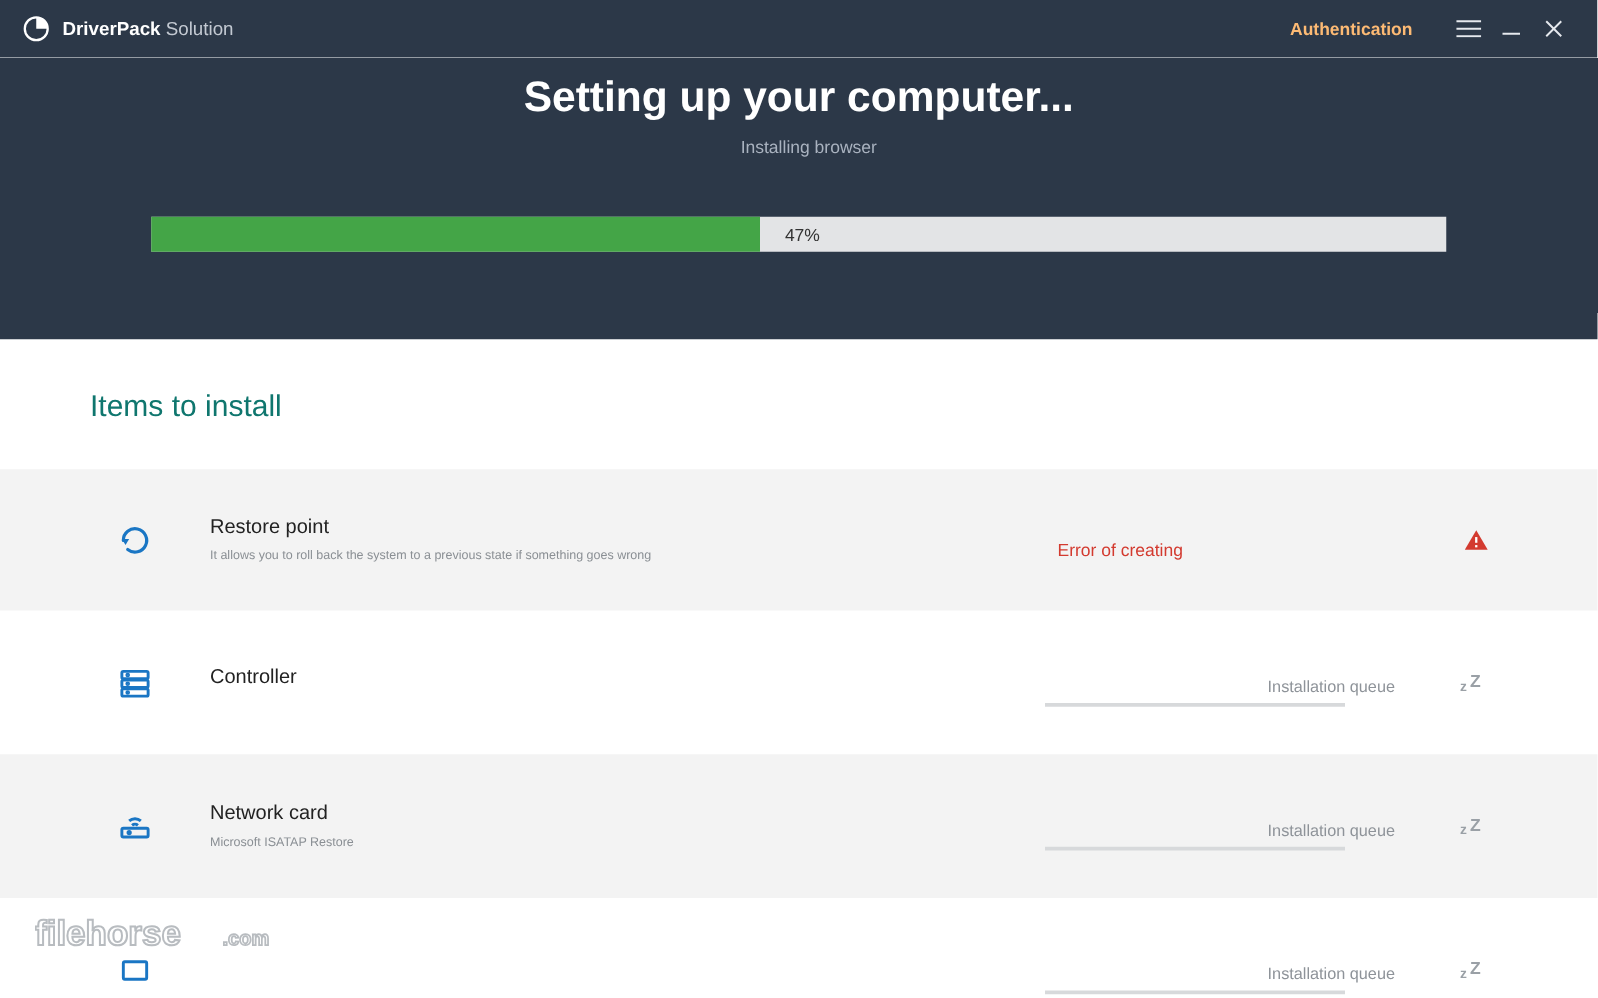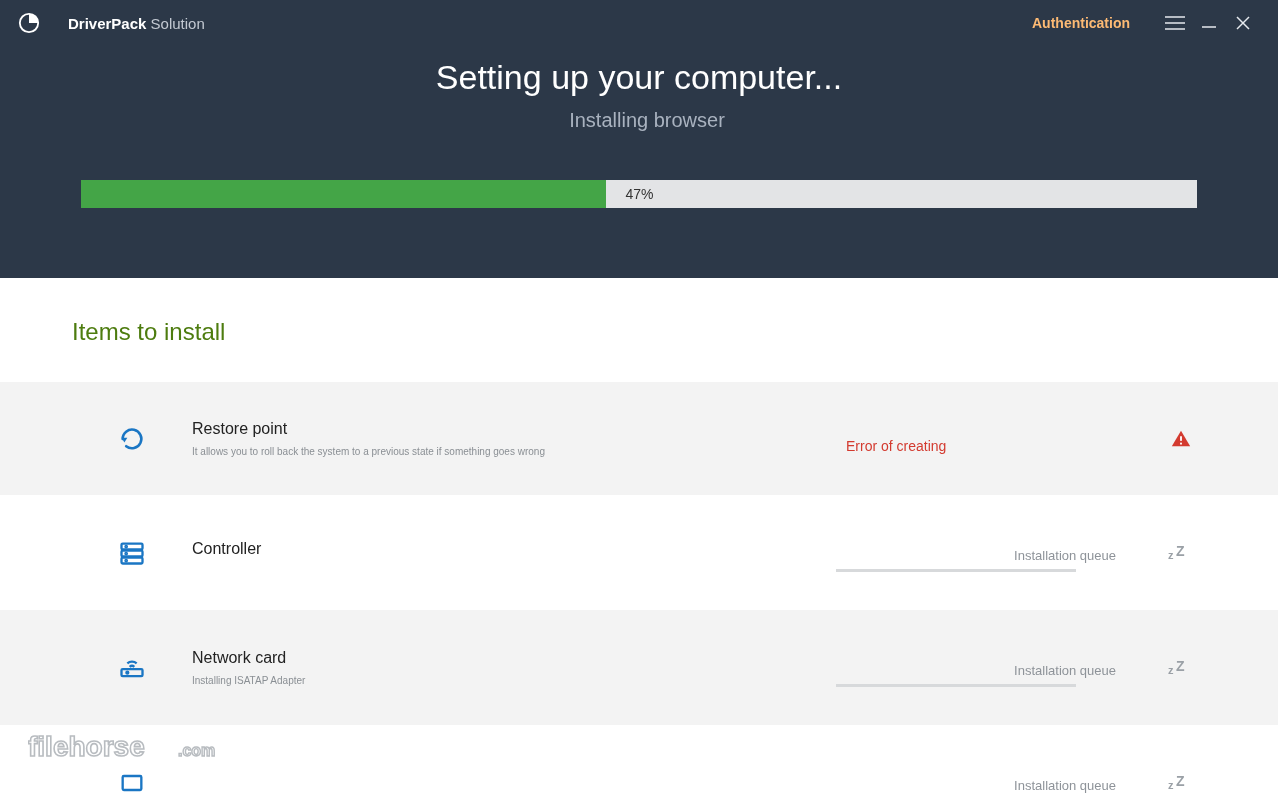--- a/index.html
+++ b/index.html
@@ -1,39 +1,39 @@
 <!DOCTYPE html>
 <html><head>
 <meta charset="utf-8">
 <style>
 * { margin: 0; padding: 0; box-sizing: border-box; }
 body { font-family: "Segoe UI", Arial, sans-serif; background: #fff; width: 1278px; height: 798px; overflow: hidden; position: relative; }
 
 .titlebar { background: #2c3848; height: 46px; display: flex; align-items: center; padding: 0 18px; color: #fff; }
-.logo-area { display: flex; align-items: center; gap: 28px; }
+.logo-area { display: flex; align-items: center; gap: 10px; }
 .logo-icon svg { width: 22px; height: 22px; display: block; }
 .brand { font-size: 15px; font-weight: 600; }
 .brand-thin { font-weight: 300; color: #c3c9d2; }
 .title-spacer { flex: 1; }
 .auth-link { font-size: 14px; font-weight: 600; color: #fdba74; margin-right: 28px; cursor: pointer; }
 .win-btn { width: 34px; height: 46px; display: flex; align-items: center; justify-content: center; cursor: pointer; color: #e6e9ee; }
 .win-btn svg { width: 16px; height: 16px; }
 .hamburger svg { width: 20px; height: 14px; }
 
 .hero { background: #2c3848; padding: 12px 0 70px; text-align: center; position: relative; }
-.hero h1 { color: #fff; font-weight: 400; font-size: 34px; }
-.hero .sub { color: #a9b2bf; font-size: 20px; margin-top: 12px; margin-left: 16px; }
-.progress-wrap { margin: 48px auto 0; width: 1116px; height: 28px; background: #e3e4e6; position: relative; }
+.hero h1 { color: #fff; font-weight: 700; font-size: 34px; }
+.hero .sub { color: #a9b2bf; font-size: 14px; margin-top: 12px; margin-left: 16px; }
+.progress-wrap { margin: 48px auto 0; width: 1036px; height: 28px; background: #e3e4e6; position: relative; }
 .progress-fill { background: #44a547; height: 100%; width: 47%; }
 .progress-label { position: absolute; top: 0; left: 0; right: 0; bottom: 0; display: flex; align-items: center; padding-left: calc(47% + 20px); font-size: 14px; color: #333; }
 
 .content { height: calc(798px - 46px); overflow-y: scroll; }
-.section-title { padding: 40px 72px 36px; font-size: 24px; color: #4d7c0f; font-weight: 400; }
-
-.item { display: flex; align-items: center; padding: 38px 72px 38px 112px; gap: 40px; }
+.section-title { padding: 40px 72px 36px; font-size: 24px; color: #0f766e; font-weight: 400; }
+
+.item { display: flex; align-items: center; padding: 38px 72px 38px 88px; gap: 40px; }
 .item.alt { background: #f3f3f3; }
 .item-icon { width: 40px; display: flex; justify-content: center; align-items: center; }
 .item-icon svg { display: block; }
 .item-text { flex: 1; }
 .item-title { font-size: 16px; color: #222; margin-bottom: 8px; }
 .item-desc { font-size: 10px; color: #8a8f94; }
 .item-status { width: 280px; margin-top: 15px; }
 .status-error { color: #d33a2f; font-size: 14px; padding-left: 10px; }
 .status-queue-label { color: #8e9399; font-size: 13px; margin-bottom: 6px; text-align: right; }
 .status-queue-bar { width: 240px; height: 3px; background: #d7d9db; }
@@ -153,21 +153,21 @@
     <div class="item-icon">
       <svg width="28" height="28" viewBox="0 0 24 24" fill="none" stroke="#1a76c4" stroke-width="2">
           <rect x="3" y="13" width="18" height="6" rx="1"></rect>
           <circle cx="8" cy="16" r="0.8" fill="#1a76c4"></circle>
           <path d="M8 8 a6 6 0 0 1 8 0"></path>
           <path d="M10 11 a3 3 0 0 1 4 0"></path>
         </svg>
     </div>
     <div class="item-text">
       <div class="item-title">Network card</div>
-      <div class="item-desc">Installing ISATAP Adapter</div>
+      <div class="item-desc">Microsoft ISATAP Restore</div>
     </div>
     <div class="item-status">
       <div class="status-queue-label">Installation queue</div>
       <div class="status-queue-bar"></div>
     </div>
     <div class="item-right">
       <svg width="26" height="20" viewBox="0 0 26 20">
           <text x="0" y="16" font-size="11" fill="#9aa0a6" font-weight="700">z</text>
           <text x="8" y="13" font-size="14" fill="#9aa0a6" font-weight="700">Z</text>
         </svg>

